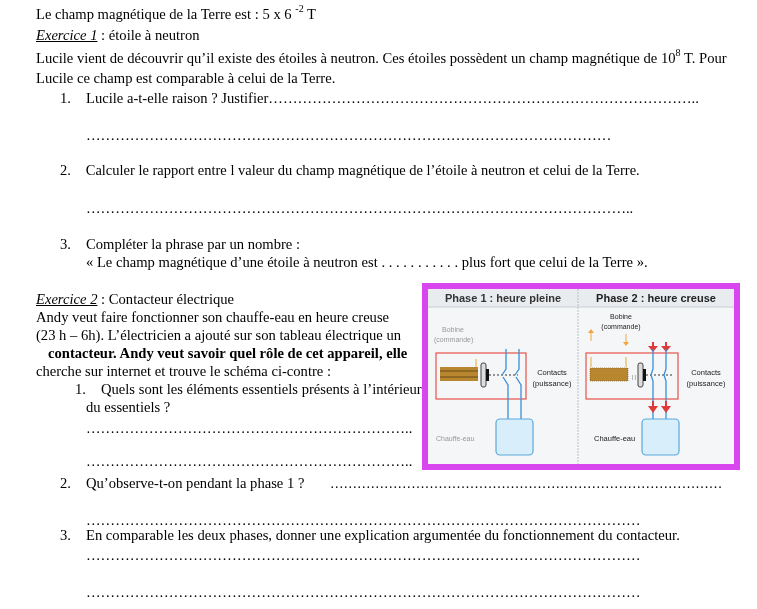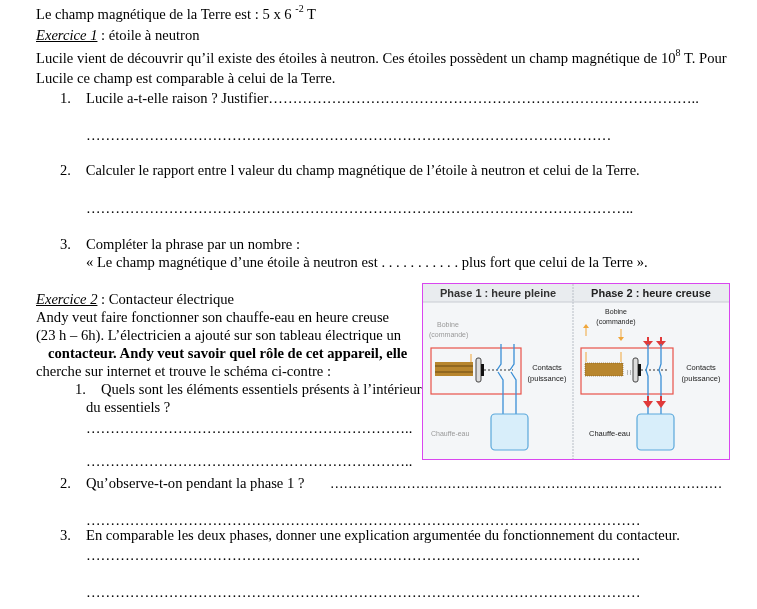--- a/index.html
+++ b/index.html
@@ -7,21 +7,21 @@
          font-family: "Liberation Serif", serif; color: #000; font-size: 14.6px; }
   .abs { position: absolute; white-space: nowrap; }
   .line { line-height: 17px; }
   .ex-title { font-weight: normal; font-style: italic; text-decoration: underline; }
   sup { font-size: 10px; vertical-align: 7px; line-height: 0; }
   .num { display: inline-block; width: 26px; }
   .dots { letter-spacing: 0px; color: #000; overflow: hidden; }
 
   
   #diagram { position: absolute; left: 422px; top: 283px; width: 306px; height: 175px;
-             background: #f4f6f8; border: 1px solid #d946ef; }
+             background: #f4f6f8; border: 6px solid #d946ef; }
   #diagram svg { display: block; }
   .dlabel { font-family: "Liberation Sans", sans-serif; }
 </style>
 </head>
 <body>
 
 <div class="abs line" style="left:36px; top:6px;">
   <span>Le champ magnétique de la Terre est : 5 x 6</span>
   <sup>-2</sup><span> T</span>
 </div>

